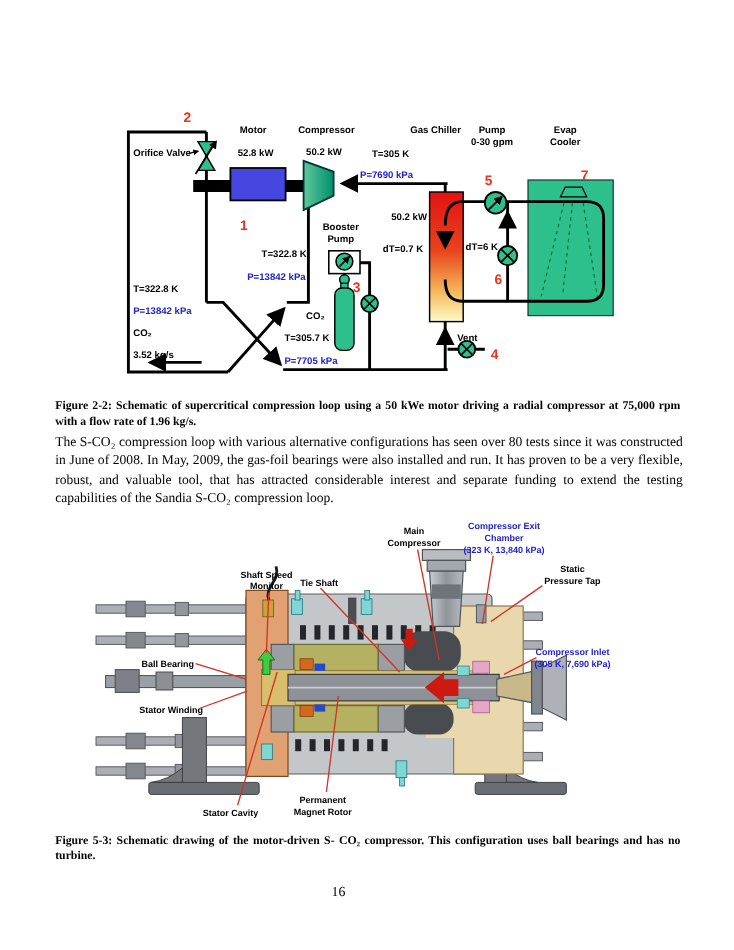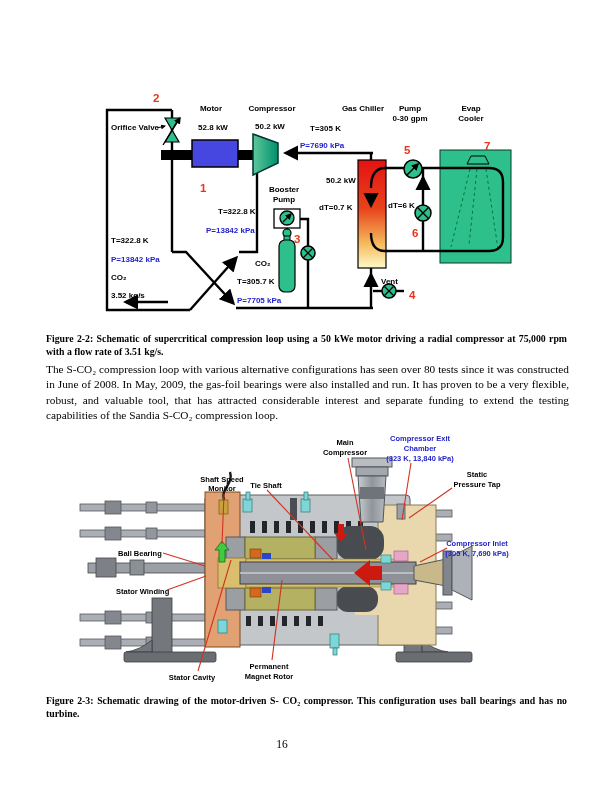--- a/index.html
+++ b/index.html
@@ -326,18 +326,18 @@
     <text class="lbl2B mid" x="477" y="546">Compressor Inlet</text>
     <text class="lbl2B mid" x="477" y="556">(305 K, 7,690 kPa)</text>
     <text class="lbl2" x="118" y="556">Ball Bearing</text>
     <text class="lbl2" x="116" y="594">Stator Winding</text>
     <text class="lbl2 mid" x="192" y="680">Stator Cavity</text>
     <text class="lbl2 mid" x="269" y="669">Permanent</text>
     <text class="lbl2 mid" x="269" y="679">Magnet Rotor</text>
   </g>
 </svg>
 
-<div class="serifblock cap" style="left:46px;top:332px;width:521px;">Figure 2-2: Schematic of supercritical compression loop using a 50 kWe motor driving a radial compressor at 75,000 rpm with a flow rate of 3.51 kg/s.</div>
+<div class="serifblock cap" style="left:46px;top:332px;width:521px;">Figure 2-2: Schematic of supercritical compression loop using a 50 kWe motor driving a radial compressor at 75,000 rpm with a flow rate of 1.96 kg/s.</div>
 <div class="serifblock body-text" style="left:46px;top:362px;width:523px;">The S-CO₂ compression loop with various alternative configurations has seen over 80 tests since it was constructed in June of 2008. In May, 2009, the gas-foil bearings were also installed and run.  It has proven to be a very flexible, robust, and valuable tool, that has attracted considerable interest and separate funding to extend the testing capabilities of the Sandia S-CO₂ compression loop.</div>
-<div class="serifblock cap" style="left:46px;top:694px;width:521px;">Figure 2-3:  Schematic drawing of the motor-driven S- CO₂ compressor.  This configuration uses ball bearings and has no turbine.</div>
+<div class="serifblock cap" style="left:46px;top:694px;width:521px;">Figure 5-3:  Schematic drawing of the motor-driven S- CO₂ compressor.  This configuration uses ball bearings and has no turbine.</div>
 <div class="serifblock pageno" style="left:0;top:738px;width:564px;">16</div>
 
 </div>
 
 </body></html>

